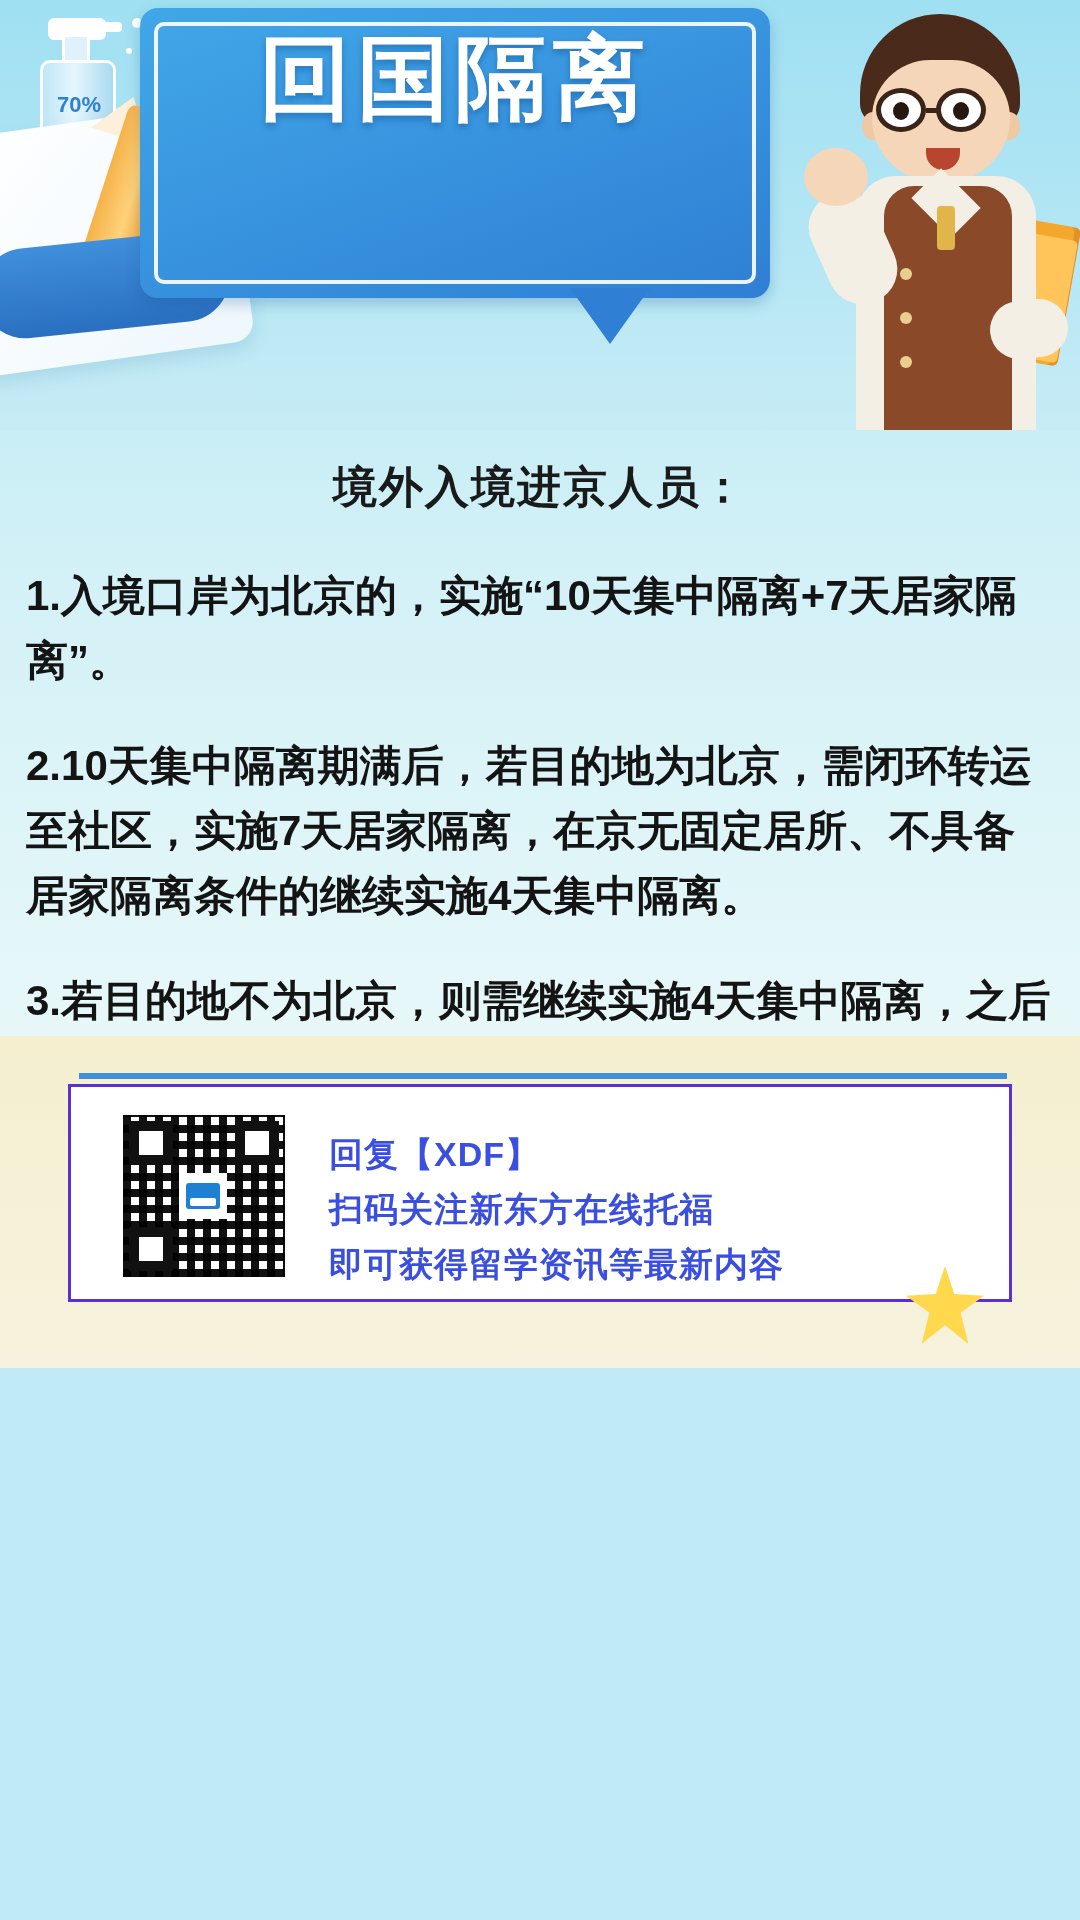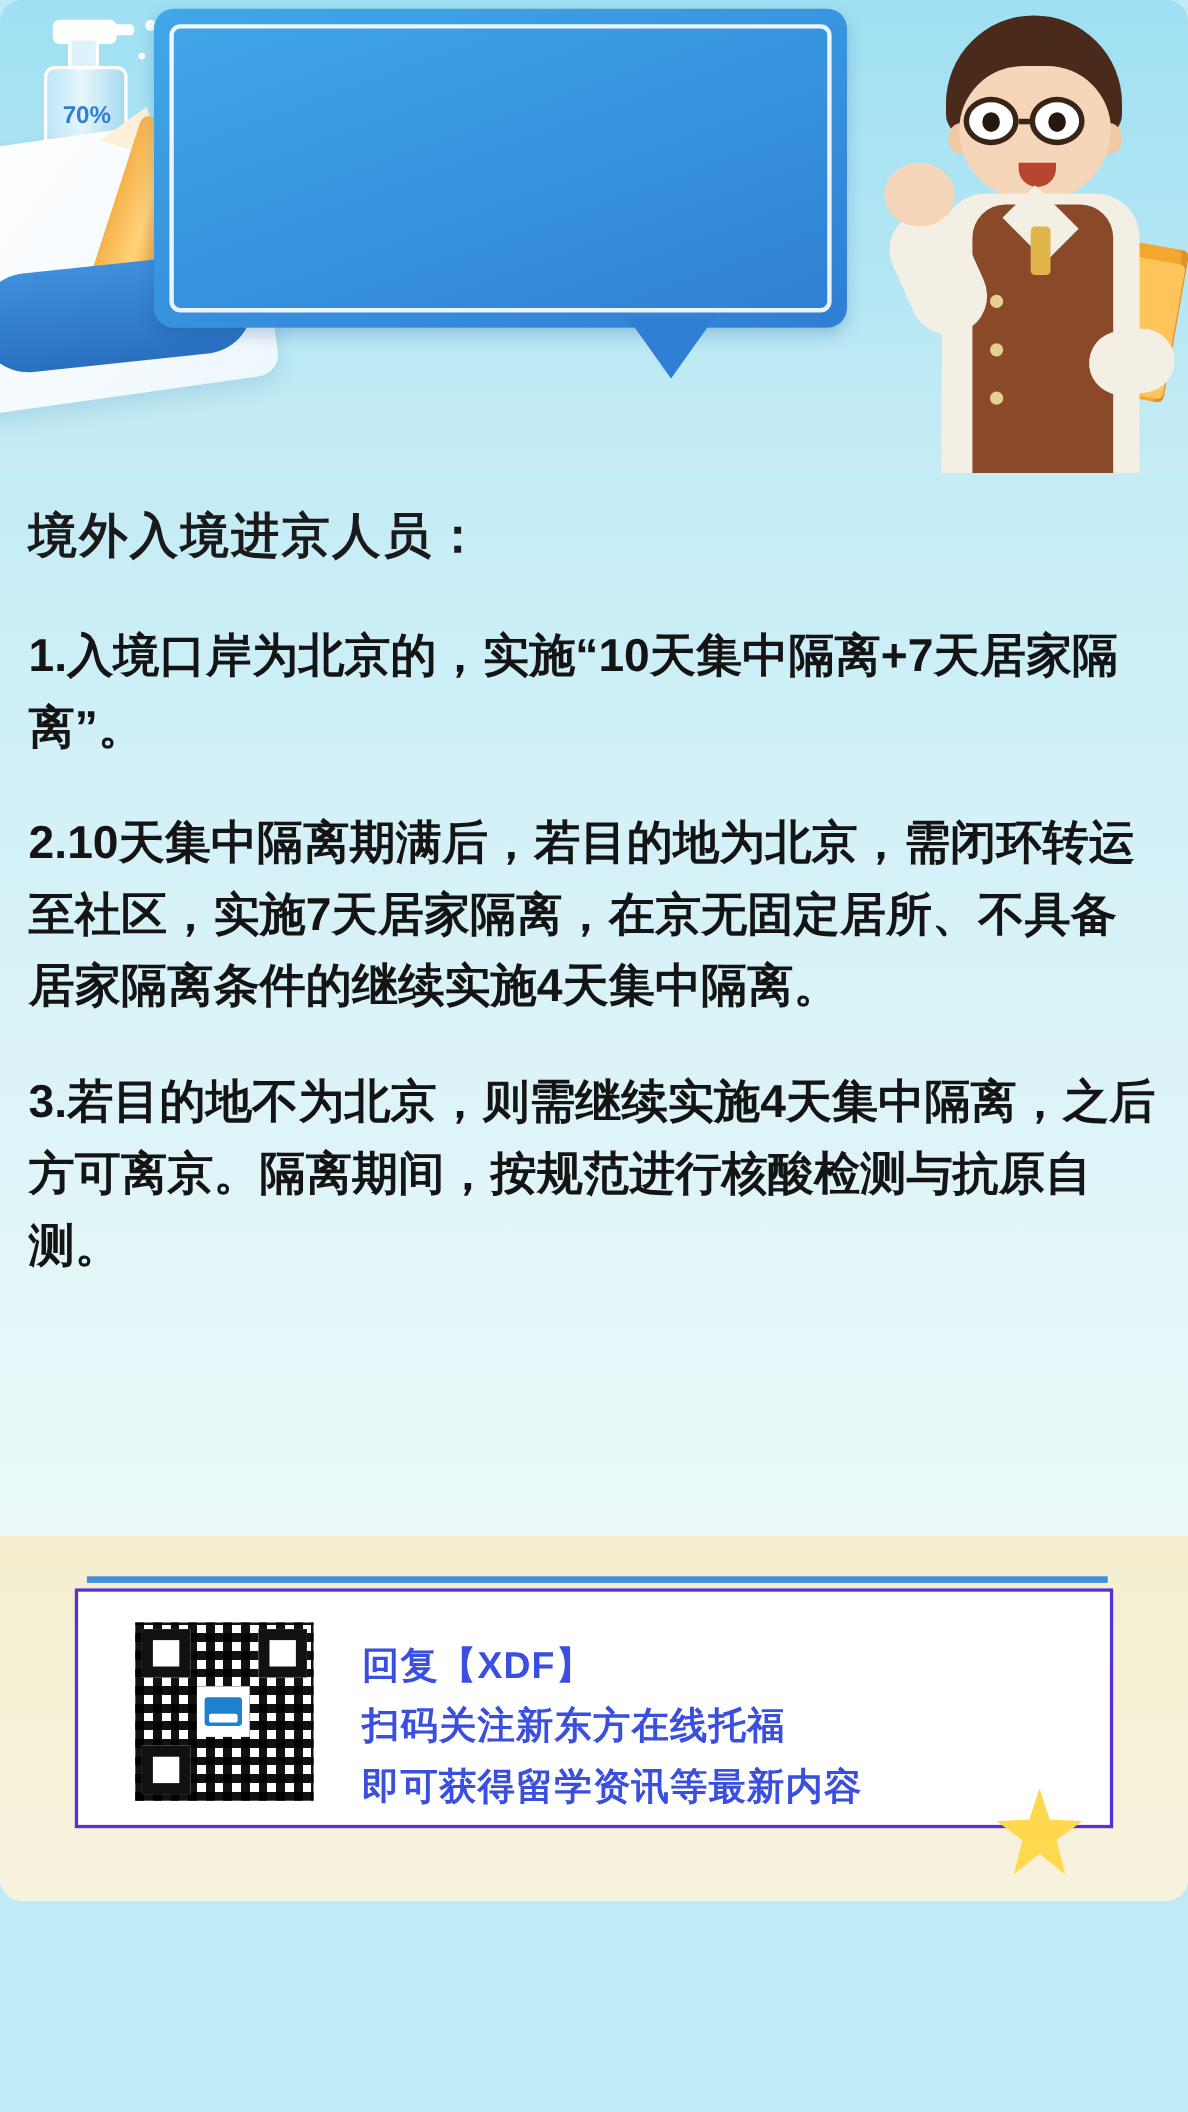--- a/index.html
+++ b/index.html
@@ -9,24 +9,23 @@
   body {
     width: 1080px;
     height: 1920px;
     font-family: "Liberation Sans", sans-serif;
     background: #bfeaf6;
     overflow: hidden;
   }
   .poster {
     position: relative;
     width: 1080px;
-    height: 1728px;
+    height: 1368px;
     background: linear-gradient(180deg, #a6e2f3 0%, #bdeaf5 18%, #d3f1f7 42%, #dff5f8 62%, #e9f8f9 78%, #f2fbfb 88%, #f7fdfd 100%);
     overflow: hidden;
-    border-radius: 20px;
   }
 
   
   .header {
     position: relative;
     height: 430px;
     overflow: hidden;
   }
   .header-bg {
     position: absolute;
@@ -388,20 +387,21 @@
   
   .content {
     position: absolute;
     left: 0;
     top: 430px;
     width: 1080px;
     padding: 0 26px;
     box-sizing: border-box;
   }
   .content-heading {
+    text-align: center;
     font-size: 44px;
     font-weight: bold;
     color: #1a1a1a;
     margin: 28px 0 46px 0;
     letter-spacing: 2px;
   }
   .para {
     font-size: 42px;
     font-weight: bold;
     color: #141414;
@@ -530,20 +530,21 @@
 
     <div>
       <div class="scroll-paper"></div>
       <div class="pencil-tip"></div>
       <div class="pencil"></div>
       <div class="scroll-roll"></div>
     </div>
 
     <div class="banner">
       <div class="banner-inner"></div>
+      <div class="title-main">回国隔离</div>
     </div>
 
     <div class="char">
       <div class="char-book"></div>
       <div class="char-book2"></div>
       <div class="char-hair"></div>
       <div class="char-ear l"></div>
       <div class="char-ear r"></div>
       <div class="char-face"></div>
       <div class="glasses-l"></div>

